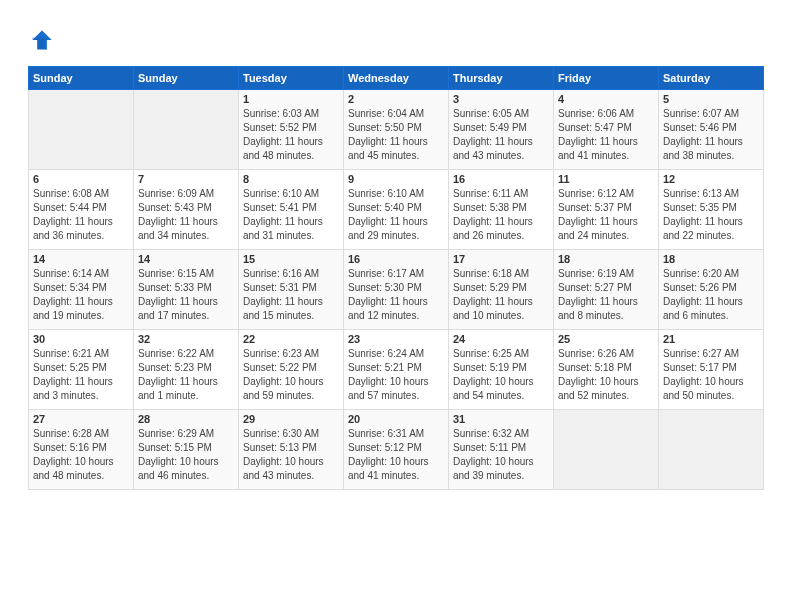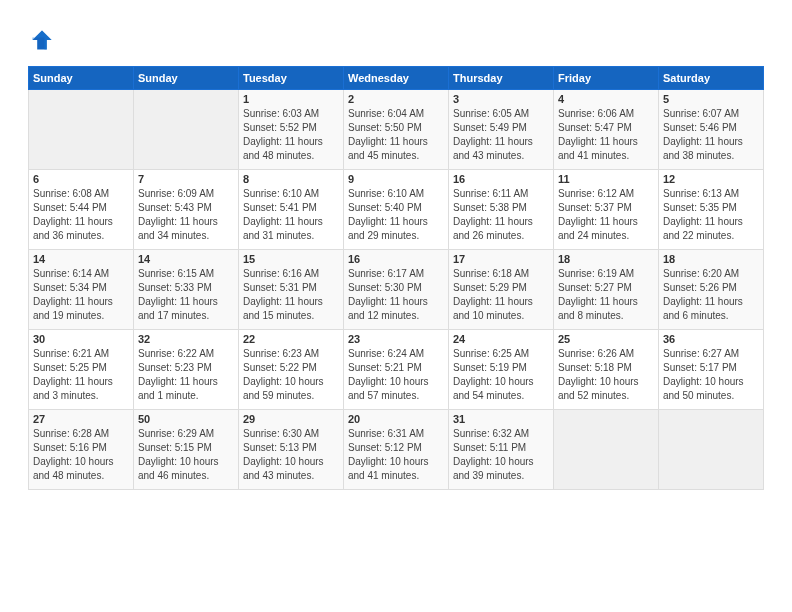--- a/index.html
+++ b/index.html
@@ -161,25 +161,25 @@
           <td><span class="day-num">18</span><span class="day-info">Sunrise: 6:19 AM<br>Sunset: 5:27 PM<br>Daylight: 11 hours and 8 minutes.</span></td>
           <td><span class="day-num">18</span><span class="day-info">Sunrise: 6:20 AM<br>Sunset: 5:26 PM<br>Daylight: 11 hours and 6 minutes.</span></td>
         </tr>
         <tr>
           <td><span class="day-num">30</span><span class="day-info">Sunrise: 6:21 AM<br>Sunset: 5:25 PM<br>Daylight: 11 hours and 3 minutes.</span></td>
           <td><span class="day-num">32</span><span class="day-info">Sunrise: 6:22 AM<br>Sunset: 5:23 PM<br>Daylight: 11 hours and 1 minute.</span></td>
           <td><span class="day-num">22</span><span class="day-info">Sunrise: 6:23 AM<br>Sunset: 5:22 PM<br>Daylight: 10 hours and 59 minutes.</span></td>
           <td><span class="day-num">23</span><span class="day-info">Sunrise: 6:24 AM<br>Sunset: 5:21 PM<br>Daylight: 10 hours and 57 minutes.</span></td>
           <td><span class="day-num">24</span><span class="day-info">Sunrise: 6:25 AM<br>Sunset: 5:19 PM<br>Daylight: 10 hours and 54 minutes.</span></td>
           <td><span class="day-num">25</span><span class="day-info">Sunrise: 6:26 AM<br>Sunset: 5:18 PM<br>Daylight: 10 hours and 52 minutes.</span></td>
-          <td><span class="day-num">36</span><span class="day-info">Sunrise: 6:27 AM<br>Sunset: 5:17 PM<br>Daylight: 10 hours and 50 minutes.</span></td>
+          <td><span class="day-num">21</span><span class="day-info">Sunrise: 6:27 AM<br>Sunset: 5:17 PM<br>Daylight: 10 hours and 50 minutes.</span></td>
         </tr>
         <tr>
           <td><span class="day-num">27</span><span class="day-info">Sunrise: 6:28 AM<br>Sunset: 5:16 PM<br>Daylight: 10 hours and 48 minutes.</span></td>
-          <td><span class="day-num">50</span><span class="day-info">Sunrise: 6:29 AM<br>Sunset: 5:15 PM<br>Daylight: 10 hours and 46 minutes.</span></td>
+          <td><span class="day-num">28</span><span class="day-info">Sunrise: 6:29 AM<br>Sunset: 5:15 PM<br>Daylight: 10 hours and 46 minutes.</span></td>
           <td><span class="day-num">29</span><span class="day-info">Sunrise: 6:30 AM<br>Sunset: 5:13 PM<br>Daylight: 10 hours and 43 minutes.</span></td>
           <td><span class="day-num">20</span><span class="day-info">Sunrise: 6:31 AM<br>Sunset: 5:12 PM<br>Daylight: 10 hours and 41 minutes.</span></td>
           <td><span class="day-num">31</span><span class="day-info">Sunrise: 6:32 AM<br>Sunset: 5:11 PM<br>Daylight: 10 hours and 39 minutes.</span></td>
           <td class="empty"></td>
           <td class="empty"></td>
         </tr>
       </tbody>
   </table>
 </div>
 

